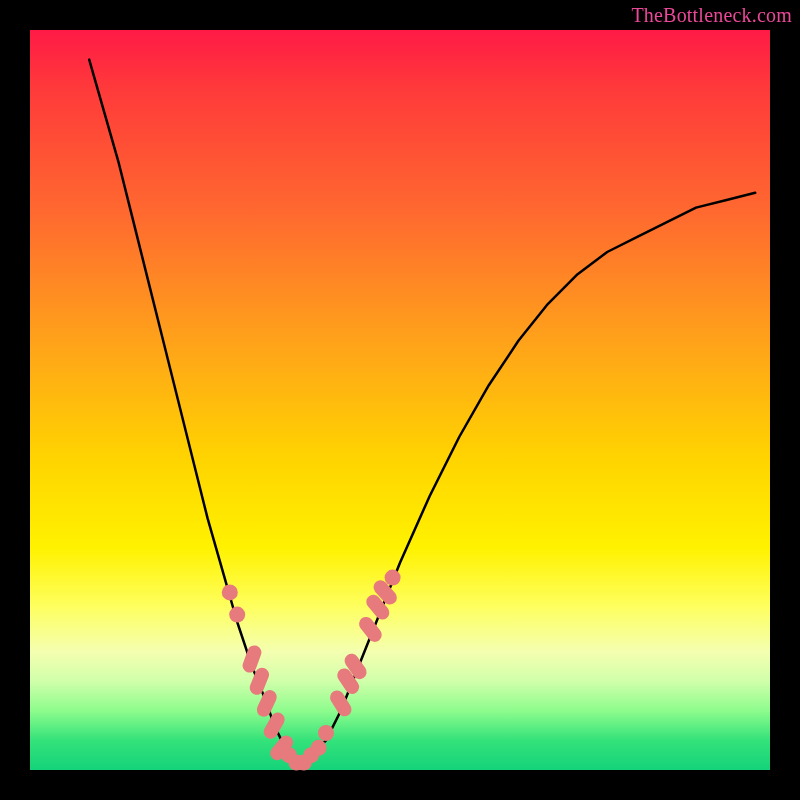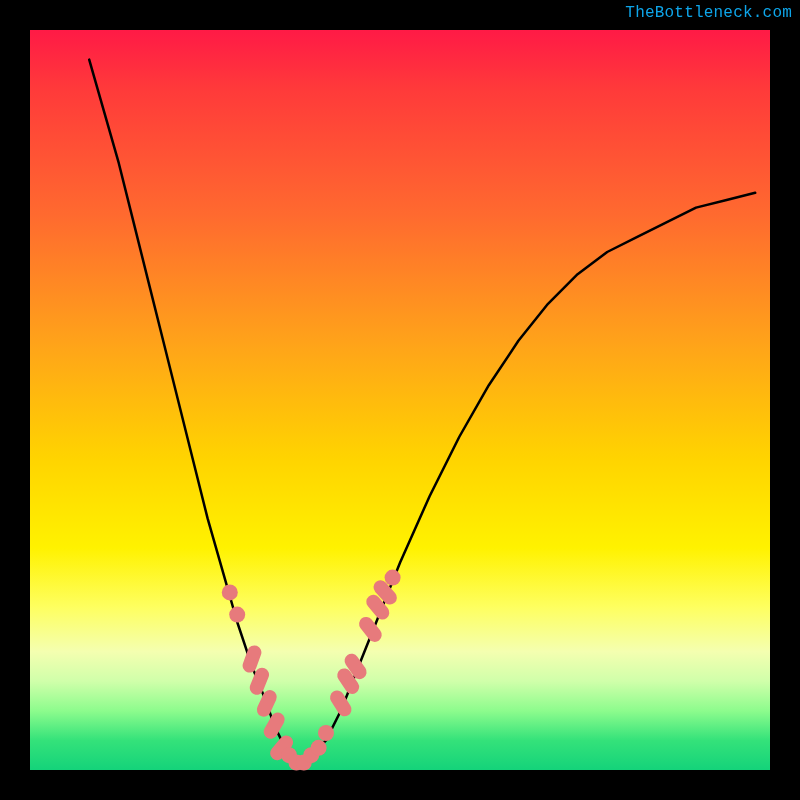--- a/index.html
+++ b/index.html
@@ -39,23 +39,23 @@
       #d0ffaa 88%,
       #8dfc8d 92%,
       #34e27a 96%,
       #14d37a 100%
     );
   }
   .watermark {
     position: absolute;
     top: 4px;
     right: 8px;
-    color: #0ea5e9;
-    font-size: 16px;
-    font-family: Liberation Mono, monospace;
+    color: #ec4899;
+    font-size: 20px;
+    font-family: Liberation Serif, serif;
     letter-spacing: 0.2px;
     user-select: none;
   }
   svg.curve {
     position: absolute;
     top: 0;
     left: 0;
     width: 740px;
     height: 740px;
     overflow: visible;

